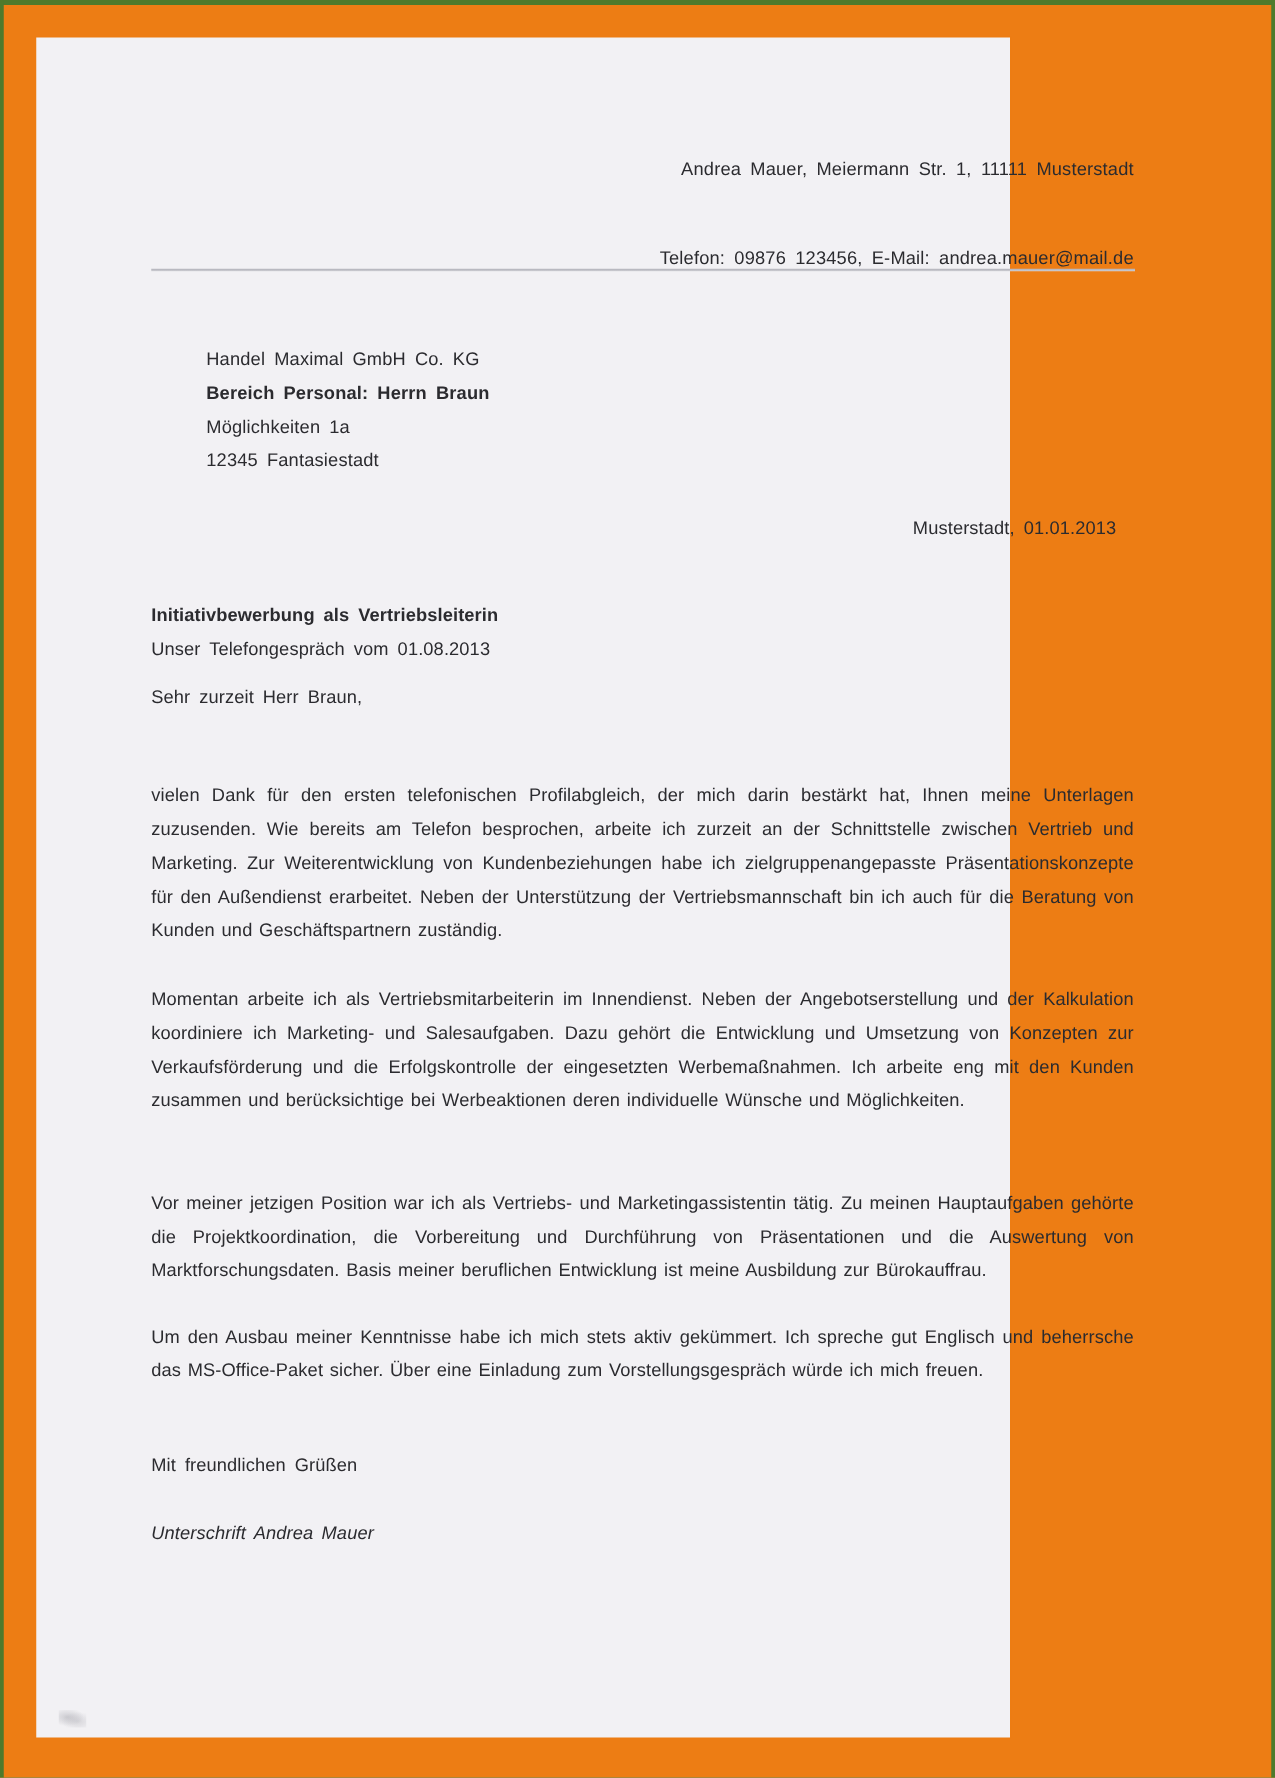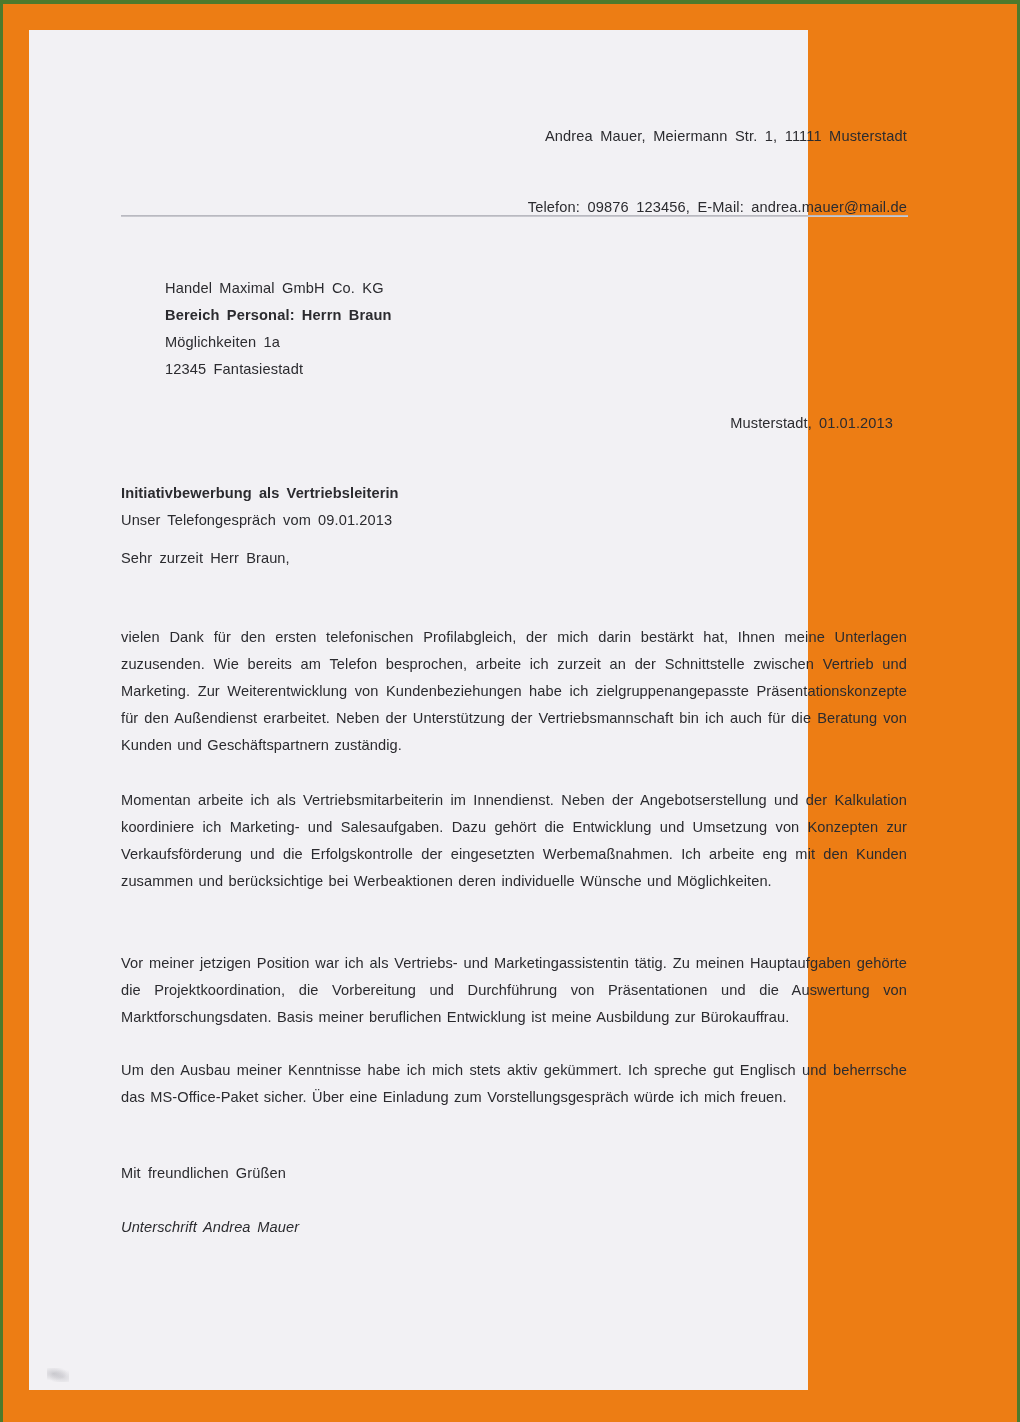--- a/index.html
+++ b/index.html
@@ -176,21 +176,21 @@
         <div>Handel Maximal GmbH Co. KG</div>
         <div class="bold">Bereich Personal: Herrn Braun</div>
         <div>Möglichkeiten 1a</div>
         <div>12345 Fantasiestadt</div>
       </div>
 
       <div class="datecity">Musterstadt, 01.01.2013</div>
 
       <div class="subject">
         <div class="subj-line">Initiativbewerbung als Vertriebsleiterin</div>
-        <div class="ref-line">Unser Telefongespräch vom 09.01.2013</div>
+        <div class="ref-line">Unser Telefongespräch vom 01.08.2013</div>
       </div>
 
       <div class="salutation">Sehr zurzeit Herr Braun,</div>
 
       <div class="para p1">vielen Dank für den ersten telefonischen Profilabgleich, der mich darin bestärkt hat, Ihnen meine Unterlagen zuzusenden. Wie bereits am Telefon besprochen, arbeite ich zurzeit an der Schnittstelle zwischen Vertrieb und Marketing. Zur Weiterentwicklung von Kundenbeziehungen habe ich zielgruppenangepasste Präsentationskonzepte für den Außendienst erarbeitet. Neben der Unterstützung der Vertriebsmannschaft bin ich auch für die Beratung von Kunden und Geschäftspartnern zuständig.</div>
 
       <div class="para p2">Momentan arbeite ich als Vertriebsmitarbeiterin im Innendienst. Neben der Angebotserstellung und der Kalkulation koordiniere ich Marketing- und Salesaufgaben. Dazu gehört die Entwicklung und Umsetzung von Konzepten zur Verkaufsförderung und die Erfolgskontrolle der eingesetzten Werbemaßnahmen. Ich arbeite eng mit den Kunden zusammen und berücksichtige bei Werbeaktionen deren individuelle Wünsche und Möglichkeiten.</div>
 
       <div class="para p3">Vor meiner jetzigen Position war ich als Vertriebs- und Marketingassistentin tätig. Zu meinen Hauptaufgaben gehörte die Projektkoordination, die Vorbereitung und Durchführung von Präsentationen und die Auswertung von Marktforschungsdaten. Basis meiner beruflichen Entwicklung ist meine Ausbildung zur Bürokauffrau.</div>
 

